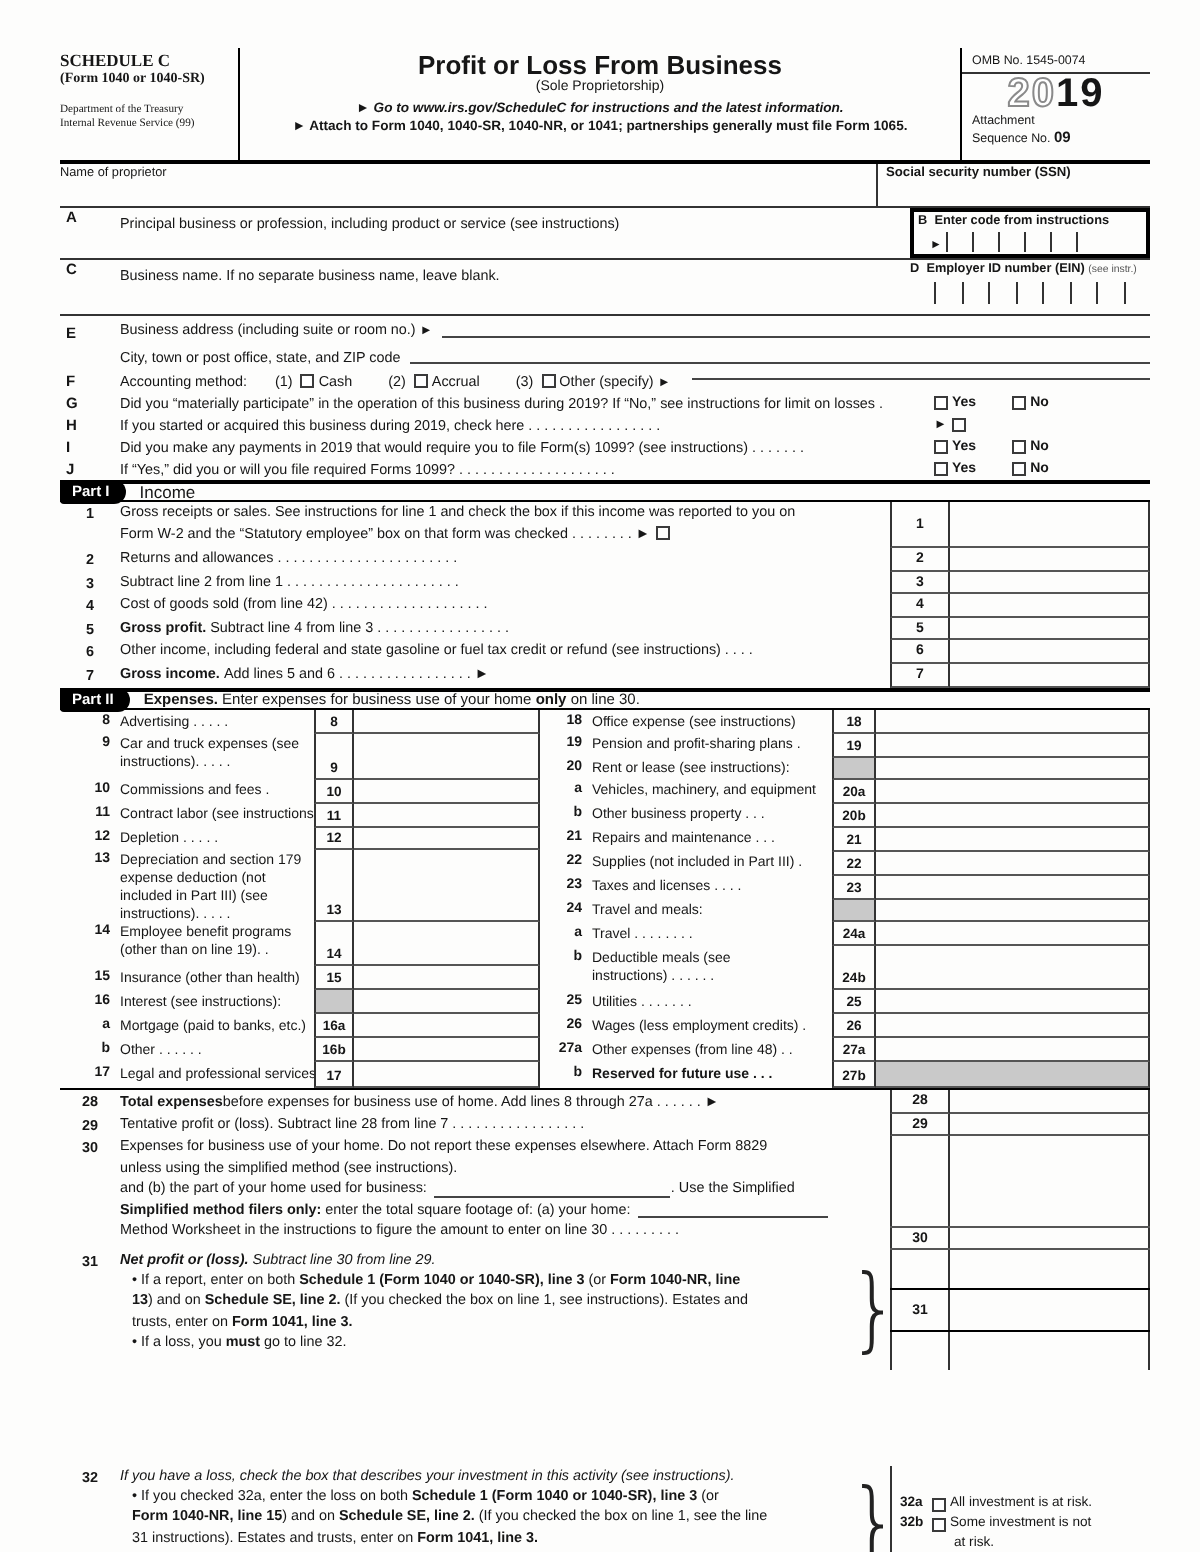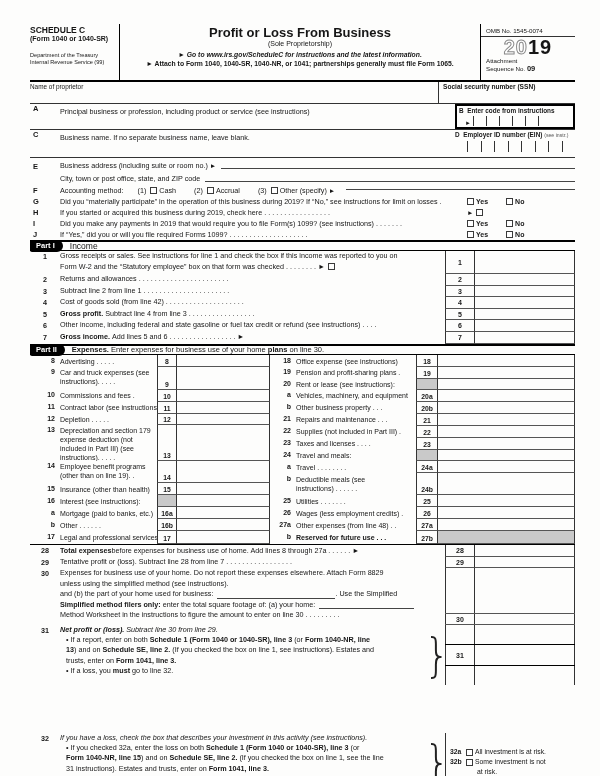--- a/index.html
+++ b/index.html
@@ -3,21 +3,21 @@
 <meta charset="utf-8">
 <style>
   * { box-sizing: border-box; margin: 0; padding: 0; }
   html,body { width:600px; height:776px; background:#fdfdfc; overflow:hidden;
     font-family:"Liberation Sans","DejaVu Sans",sans-serif; color:#161616; }
   .form { position:relative; margin:24px 25px 0 30px; width:545px; }
   .b { font-weight:bold; }
 
   
   .head { display:flex; border-bottom:2px solid #000; height:58px; }
-  .h-left { width:90px; border-right:1.5px solid #000; padding:2px 2px 16px 0; }
+  .h-left { width:90px; border-right:1.5px solid #000; padding:2px 2px 16px 0;font-family:Liberation Serif, serif; }
   .h-left .sched { font-size:8.5px; font-weight:bold; line-height:9px; }
   .h-left .formref { font-size:7px; font-weight:bold; line-height:8px; }
   .h-left .dept { font-size:5.6px; line-height:6.5px; margin-top:9px; }
   .h-center { flex:1; text-align:center; padding-top:2px; }
   .h-title { font-size:13px; font-weight:bold; line-height:14px; }
   .h-sub { font-size:7px; line-height:8px; }
   .h-goto { font-size:6.8px; font-weight:bold; font-style:italic; line-height:9px; margin-top:2px; }
   .h-attach { font-size:6.8px; font-weight:bold; line-height:9px; }
   .h-right { width:95px; border-left:1.5px solid #000; font-size:6.2px; }
   .omb { padding:3px 0 2px 5px; border-bottom:1px solid #333; }
@@ -366,21 +366,21 @@
           </div>
 
         </div>
         <div class="pbox">7</div>
         <div class="pamt"></div>
       </div>
     </div>
 
   <div class="pbar">
     <span class="badge">Part II</span>
-    <span class="ptext"><span class="b">Expenses. </span><span>Enter expenses for business use of your home </span><span class="b">plans</span><span> on line 30.</span></span>
+    <span class="ptext"><span class="b">Expenses. </span><span>Enter expenses for business use of your home </span><span class="b">only</span><span> on line 30.</span></span>
   </div>
 
   <div class="xgrid">
     <div class="xcol left">
 
         <div class="xrow" style="height: 12px;">
           <div class="xnum">8</div>
           <div class="xdesc">
             <div class="xl">Advertising .    .    .    .    .</div>
           </div>

